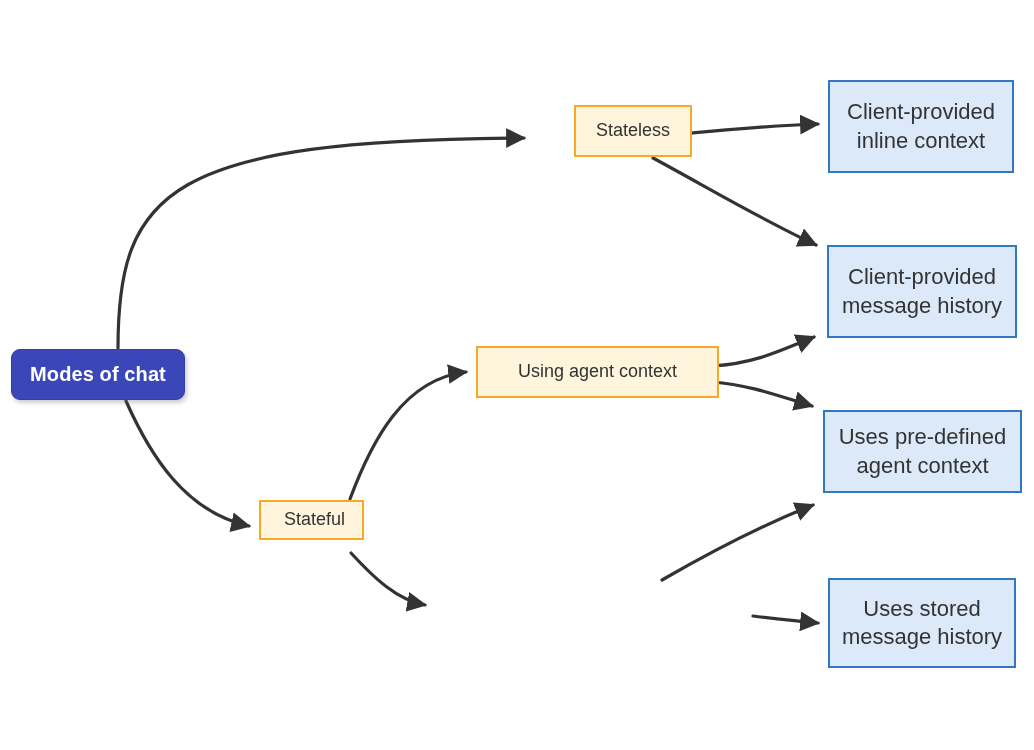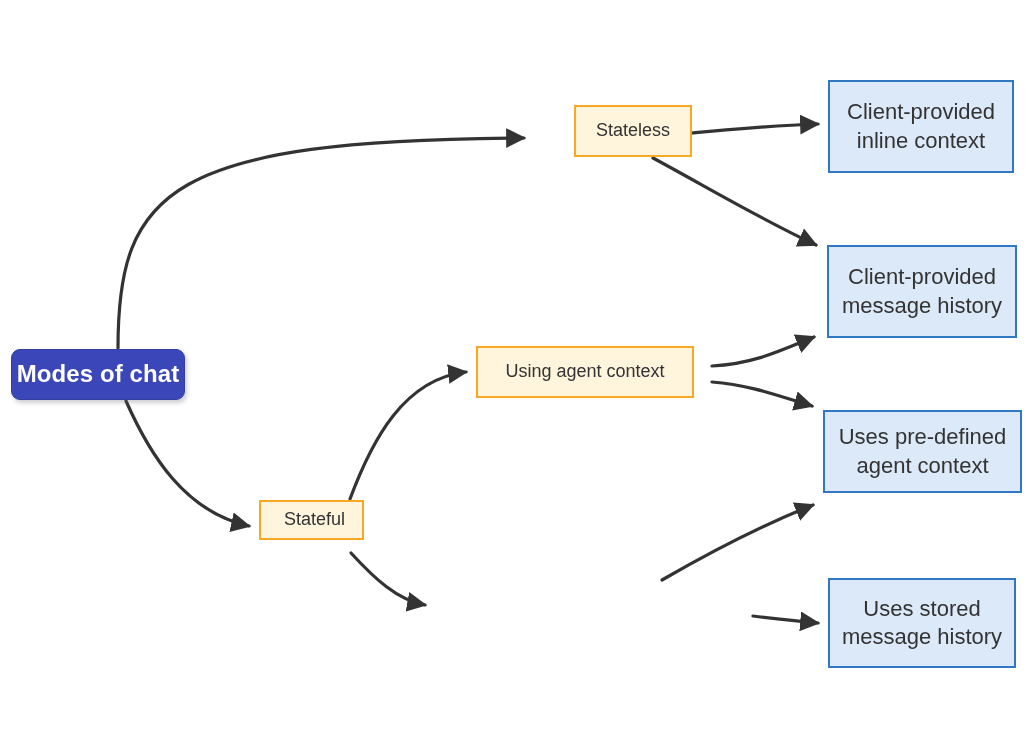--- a/index.html
+++ b/index.html
@@ -38,21 +38,21 @@
     line-height: 1.28;
     white-space: pre-line;
     z-index: 2;
   }
   .node-root {
     background: #3b47b8;
     border: 1px solid #33409f;
     border-radius: 9px;
     color: #ffffff;
     font-weight: bold;
-    font-size: 24px;
+    font-size: 20px;
     box-shadow: 2px 3px 4px rgba(100,100,120,0.32);
     letter-spacing: 0.1px;
   }
   .node-mid {
     background: #fff4dc;
     border: 2px solid #f9a826;
     color: #333333;
     font-size: 18px;
   }
   .node-leaf {
@@ -102,21 +102,21 @@
   </div>
 
   <div class="node node-mid" style="left:534px; top:105px; width:118px; height:52px;margin-left:40px;">
     <span>Stateless</span>
   </div>
 
   <div class="node node-mid" style="left:259px; top:500px; width:105px; height:40px;padding-left:6px;">
     <span>Stateful</span>
   </div>
 
-  <div class="node node-mid" style="left:476px; top:346px; width:218px; height:52px;">
+  <div class="node node-mid" style="left:476px; top:346px; width:243px; height:52px;">
     <span>Using agent context</span>
   </div>
 
 
   <div class="node node-leaf" style="left:828px; top:80px; width:186px; height:93px;">
     <span>Client-provided
 inline context</span>
   </div>
 
   <div class="node node-leaf" style="left:827px; top:245px; width:190px; height:93px;">

